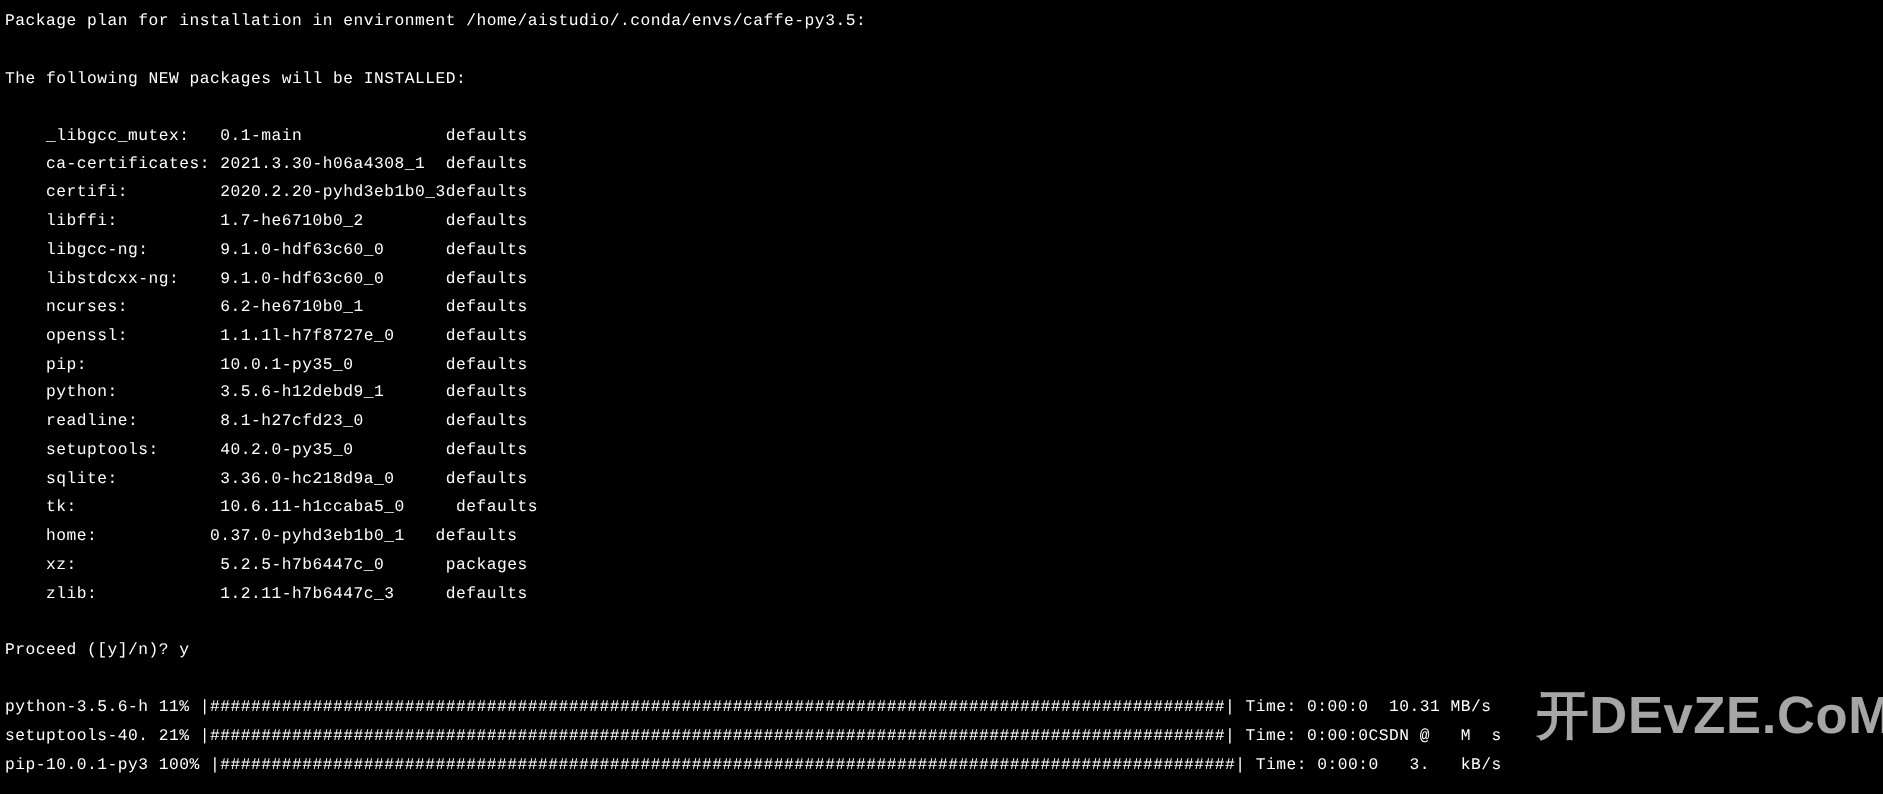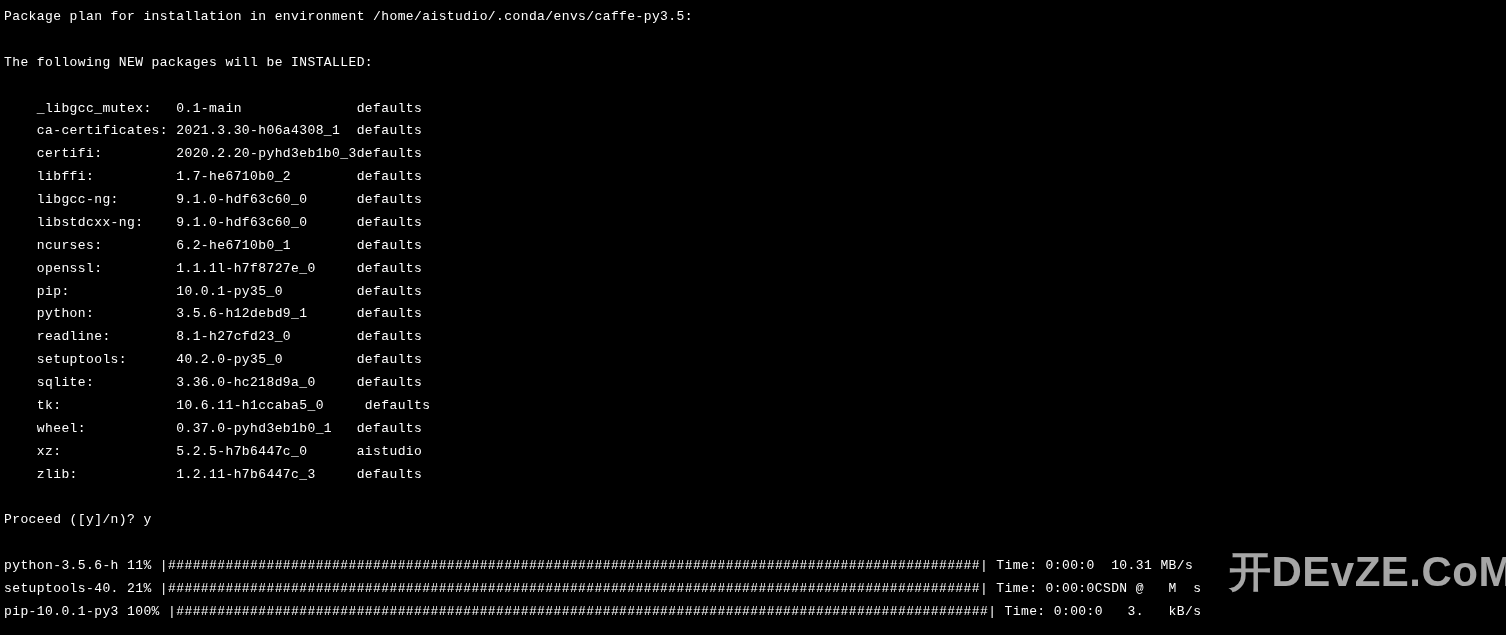--- a/index.html
+++ b/index.html
@@ -27,22 +27,22 @@
 <span>    libgcc-ng:       9.1.0-hdf63c60_0      defaults</span>
 <span>    libstdcxx-ng:    9.1.0-hdf63c60_0      defaults</span>
 <span>    ncurses:         6.2-he6710b0_1        defaults</span>
 <span>    openssl:         1.1.1l-h7f8727e_0     defaults</span>
 <span>    pip:             10.0.1-py35_0         defaults</span>
 <span>    python:          3.5.6-h12debd9_1      defaults</span>
 <span>    readline:        8.1-h27cfd23_0        defaults</span>
 <span>    setuptools:      40.2.0-py35_0         defaults</span>
 <span>    sqlite:          3.36.0-hc218d9a_0     defaults</span>
 <span>    tk:              10.6.11-h1ccaba5_0     defaults</span>
-<span>    wheel:           0.37.0-pyhd3eb1b0_1   defaults</span>
-<span>    xz:              5.2.5-h7b6447c_0      aistudio</span>
+<span>    home:           0.37.0-pyhd3eb1b0_1   defaults</span>
+<span>    xz:              5.2.5-h7b6447c_0      packages</span>
 <span>    zlib:            1.2.11-h7b6447c_3     defaults</span>
 <span></span>
 <span>Proceed ([y]/n)? y</span>
 <span></span>
 <span>python-3.5.6-h 11% |###################################################################################################| Time: 0:00:0  10.31 MB/s</span>
 <span>setuptools-40. 21% |###################################################################################################| Time: 0:00:0CSDN @   M  s</span>
 <span>pip-10.0.1-py3 100% |###################################################################################################| Time: 0:00:0   3.   kB/s</span>
 <span></span>
 </div>
 <div class="watermark">

